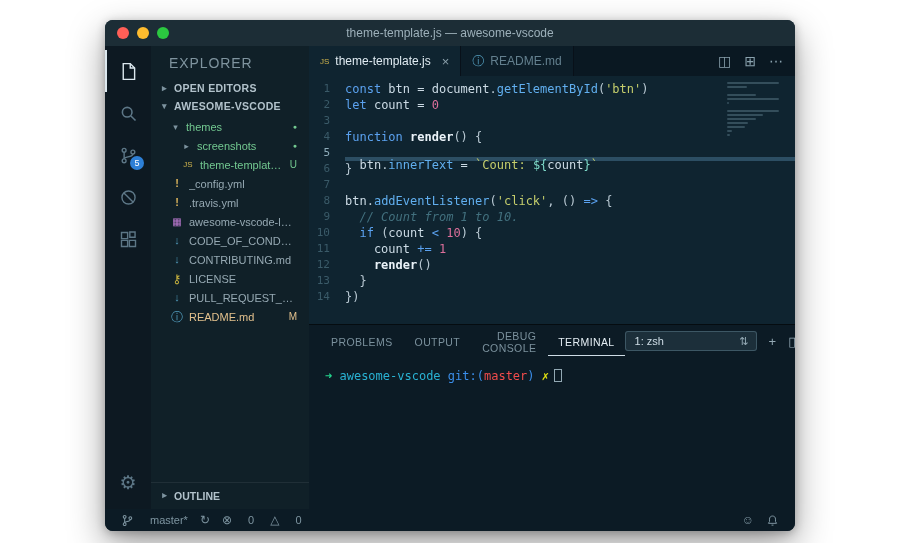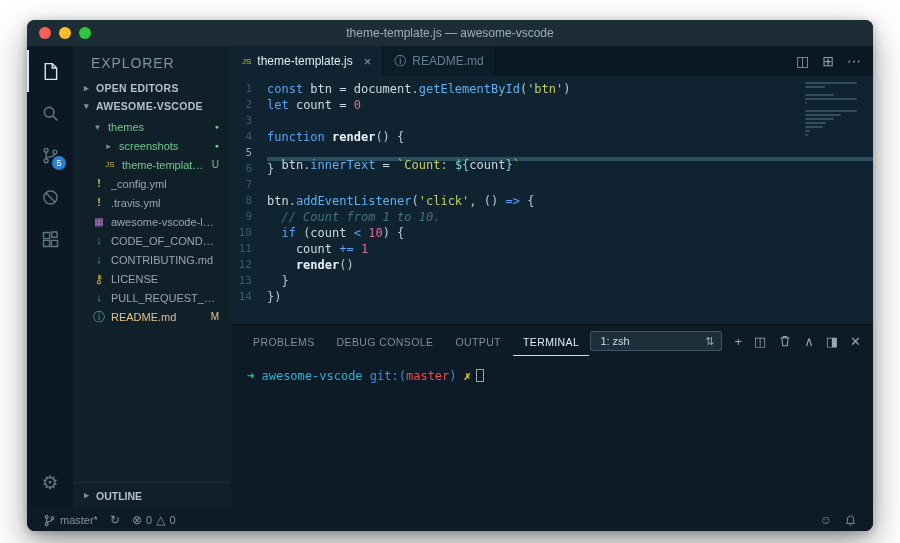--- a/index.html
+++ b/index.html
@@ -1,19 +1,19 @@
 <!DOCTYPE html>
 <html><head>
 <meta charset="utf-8">
 <style>
   * { box-sizing: border-box; margin: 0; padding: 0; }
   body { width: 900px; height: 543px; background: #ffffff; overflow: hidden;
          font-family: "Liberation Sans", sans-serif; }
 
-  .window { width: 846px; height: 511px; margin: 20px auto 0; border-radius: 8px;
+  .window { width: 690px; height: 511px; margin: 20px auto 0; border-radius: 8px;
             overflow: hidden; background: #0f2430; display: flex; flex-direction: column;
             box-shadow: 0 14px 36px rgba(0,0,0,.38), 0 2px 10px rgba(0,0,0,.25); }
 
   
   .titlebar { height: 26px; background: #1c2d36; position: relative; flex: none;
               display: flex; align-items: center; justify-content: center; }
   .lights { position: absolute; left: 12px; top: 7px; display: flex; gap: 8px; }
   .light { width: 12px; height: 12px; border-radius: 50%; cursor: pointer; }
   .l-close { background: #ff5f57; } .l-min { background: #febc2e; } .l-zoom { background: #2bc840; }
   .title { font-size: 12px; color: #9db0ba; }
@@ -83,38 +83,38 @@
   .tk-x { color: #7fdbca; } .tk-c { color: #42707e; font-style: italic; }
   .minimap { position: absolute; top: 6px; right: 12px; width: 56px; display: flex;
              flex-direction: column; gap: 2px; cursor: pointer; }
   .mbar { height: 2px; border-radius: 1px; background: rgba(150,185,205,.28); }
 
   
   .panel { flex: 1; background: #0c1b25; border-top: 1px solid rgba(0,0,0,.55);
            display: flex; flex-direction: column; min-height: 0; }
   .panel-head { height: 32px; display: flex; align-items: center; padding: 0 12px; flex: none; }
   .ptabs { display: flex; align-items: center; gap: 2px; height: 100%; }
-  .ptab { font-size: 10.5px; letter-spacing: .4px; color: #7b919d; padding: 10px 10px 8px; cursor: pointer; }
+  .ptab { font-size: 10.5px; letter-spacing: .4px; color: #7b919d; padding: 10px 10px 8px; cursor: pointer; text-align: right; }
   .ptab.active { color: #e4eef4; border-bottom: 1px solid #cfdde6; padding-bottom: 7px; }
   .panel-right { margin-left: auto; display: flex; align-items: center; gap: 12px; }
   .shellsel { display: flex; align-items: center; background: #1c2f3a; border: 1px solid rgba(90,120,135,.55);
               border-radius: 3px; height: 20px; padding: 0 7px 0 9px; font-size: 11px; color: #cfdde6;
               min-width: 132px; justify-content: space-between; cursor: pointer; gap: 8px; }
   .updn { color: #94a9b4; font-size: 11px; }
   .picon { color: #94a9b4; font-size: 13px; cursor: pointer; line-height: 1; }
   .picon svg { width: 14px; height: 14px; display: block; }
   .terminal { flex: 1; padding: 12px 16px; font-family: "DejaVu Sans Mono", monospace;
               font-size: 12px; color: #cfdde6; cursor: text; }
   .cursor { display: inline-block; width: 8px; height: 13px; border: 1px solid #93a9b4;
             margin-left: 5px; vertical-align: -2px; }
 
   
   .statusbar { height: 22px; background: #0c1b25; display: flex; align-items: center;
                font-size: 11px; color: #7e95a1; padding: 0 10px; flex: none; }
-  .sseg { display: flex; align-items: center; gap: 4px; padding: 0 6px; cursor: pointer; white-space: nowrap; text-align: right; }
+  .sseg { display: flex; align-items: center; gap: 16px; padding: 0 6px; cursor: pointer; white-space: nowrap; text-align: right; }
   .sicon svg { width: 13px; height: 13px; display: block; }
   .sright { margin-left: auto; display: flex; align-items: center; }
   .sglyph { font-size: 12px; line-height: 1; }
 </style>
 </head>
 <body>
 
 <div class="window" data-name="vscode-window">
 
   <div class="titlebar" data-name="title-bar">
@@ -344,22 +344,22 @@
             <div data-name="minimap-line" class="mbar" style="width: 18px;"></div>
             <div data-name="minimap-line" class="mbar" style="width: 5px;"></div>
             <div data-name="minimap-line" class="mbar" style="width: 3px;"></div>
           </div>
       </div>
 
       <div class="panel" data-name="bottom-panel">
         <div class="panel-head" data-name="panel-header">
           <div class="ptabs" data-name="panel-tabs">
               <span data-name="panel-tab-problems" class="ptab">PROBLEMS</span>
+              <span data-name="panel-tab-output" class="ptab">OUTPUT</span>
               <span data-name="panel-tab-debug-console" class="ptab">DEBUG CONSOLE</span>
-              <span data-name="panel-tab-output" class="ptab">OUTPUT</span>
               <span data-name="panel-tab-terminal" class="ptab active">TERMINAL</span>
             </div>
           <div class="panel-right" data-name="panel-controls">
             <div class="shellsel" data-name="terminal-shell-select">
               <span data-name="shell-select-value">1: zsh</span>
               <span class="updn" data-name="arrows-updown-icon">⇅</span>
             </div>
             <div style="display:flex;align-items:center;gap:12px" data-name="panel-actions">
                 <span data-name="new-terminal" class="icon picon">+</span>
                 <span data-name="split-terminal" class="icon picon">◫</span>

